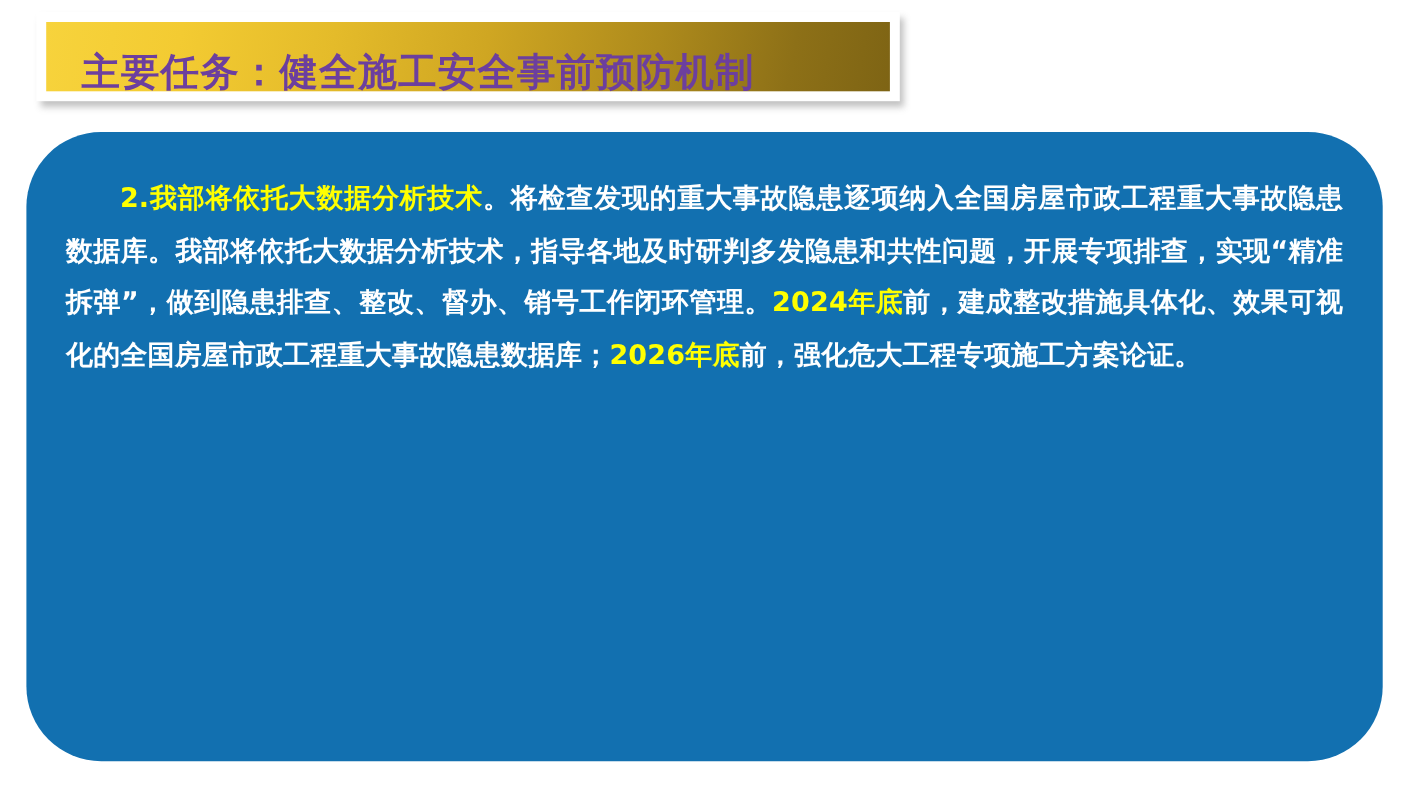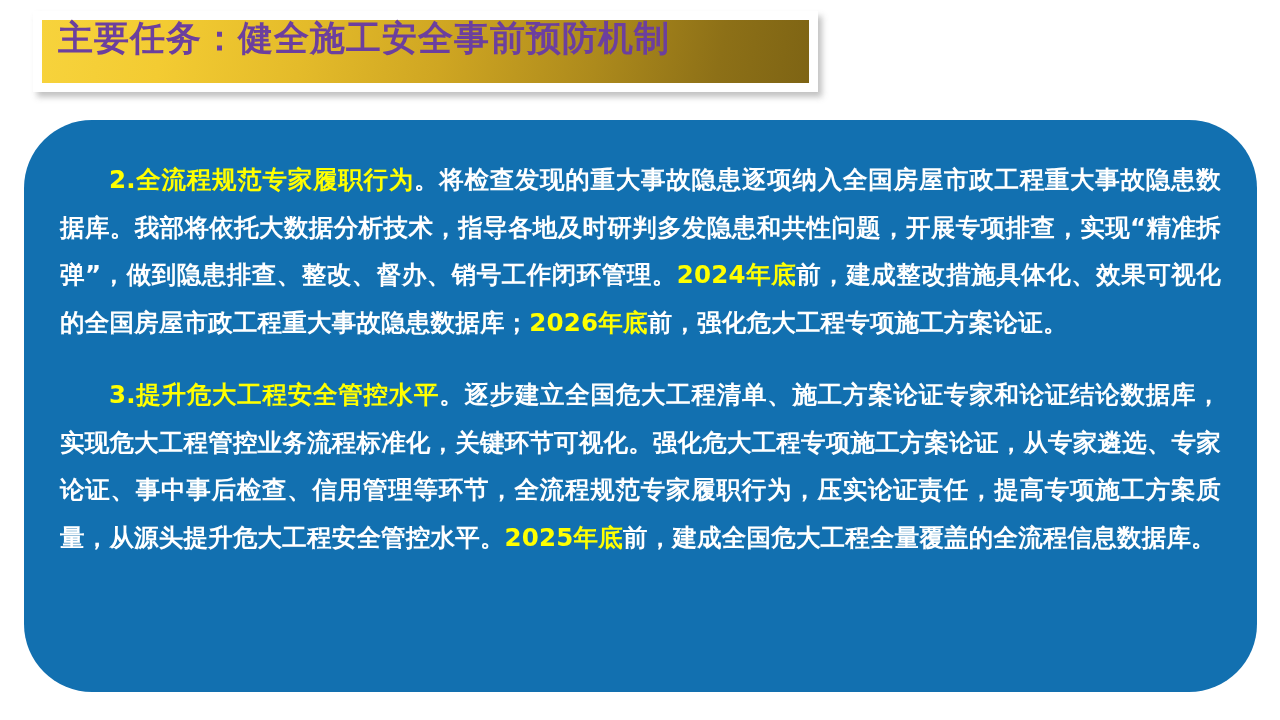--- a/index.html
+++ b/index.html
@@ -32,23 +32,23 @@
     height: 100%;
     background: linear-gradient(100deg,
         #f7d33c 0%,
         #f3cb32 16%,
         #e4bb2a 34%,
         #cfa622 52%,
         #ad8a1c 72%,
         #8d7017 88%,
         #7e6414 100%);
     display: flex;
-    align-items: flex-start;
+    align-items: flex-end;
     box-sizing: border-box;
-    padding-left: 16px;
+    padding-left: 32px;
   }
   #title-text {
     font-family: "DejaVu Serif", "Liberation Serif", serif;
     font-weight: 700;
     font-size: 35px;
     line-height: 1;
     color: #6c3f9e;
     letter-spacing: 1px;
     white-space: nowrap;
   }
@@ -89,17 +89,16 @@
 <body>
 
 <div id="title-banner">
   <div id="title-gold">
     <span id="title-text">主要任务：健全施工安全事前预防机制</span>
   </div>
 </div>
 
 <div id="content-panel">
 
-  <p class="body-text" id="para-2"><span class="hl">2.</span><span class="hl">全流程规范专家履职行为</span><span>。将检查发现的重大事故隐患逐项纳入全国房屋市政工程重大事故隐患数据库。我部将依托大数据分析技术，指导各地及时研判多发隐患和共性问题，开展专项排查，实现“精准拆弹”，做到隐患排查、整改、督办、销号工作闭环管理。</span><span class="hl">2024年底</span><span>前，建成整改措施具体化、效果可视化的全国房屋市政工程重大事故隐患数据库；</span><span class="hl">2026年底</span><span>前，强化危大工程专项施工方案论证。</span></p>
+  <p class="body-text" id="para-2"><span class="hl">2.</span><span class="hl">我部将依托大数据分析技术</span><span>。将检查发现的重大事故隐患逐项纳入全国房屋市政工程重大事故隐患数据库。我部将依托大数据分析技术，指导各地及时研判多发隐患和共性问题，开展专项排查，实现“精准拆弹”，做到隐患排查、整改、督办、销号工作闭环管理。</span><span class="hl">2024年底</span><span>前，建成整改措施具体化、效果可视化的全国房屋市政工程重大事故隐患数据库；</span><span class="hl">2026年底</span><span>前，强化危大工程专项施工方案论证。</span></p>
 
-  <p class="body-text" id="para-3"><span class="hl">3.</span><span class="hl">提升危大工程安全管控水平</span><span>。逐步建立全国危大工程清单、施工方案论证专家和论证结论数据库，实现危大工程管控业务流程标准化，关键环节可视化。强化危大工程专项施工方案论证，从专家遴选、专家论证、事中事后检查、信用管理等环节，全流程规范专家履职行为，压实论证责任，提高专项施工方案质量，从源头提升危大工程安全管控水平。</span><span class="hl">2025年底</span><span>前，建成全国危大工程全量覆盖的全流程信息数据库。</span></p>
 
 </div>
 
 </body></html>

